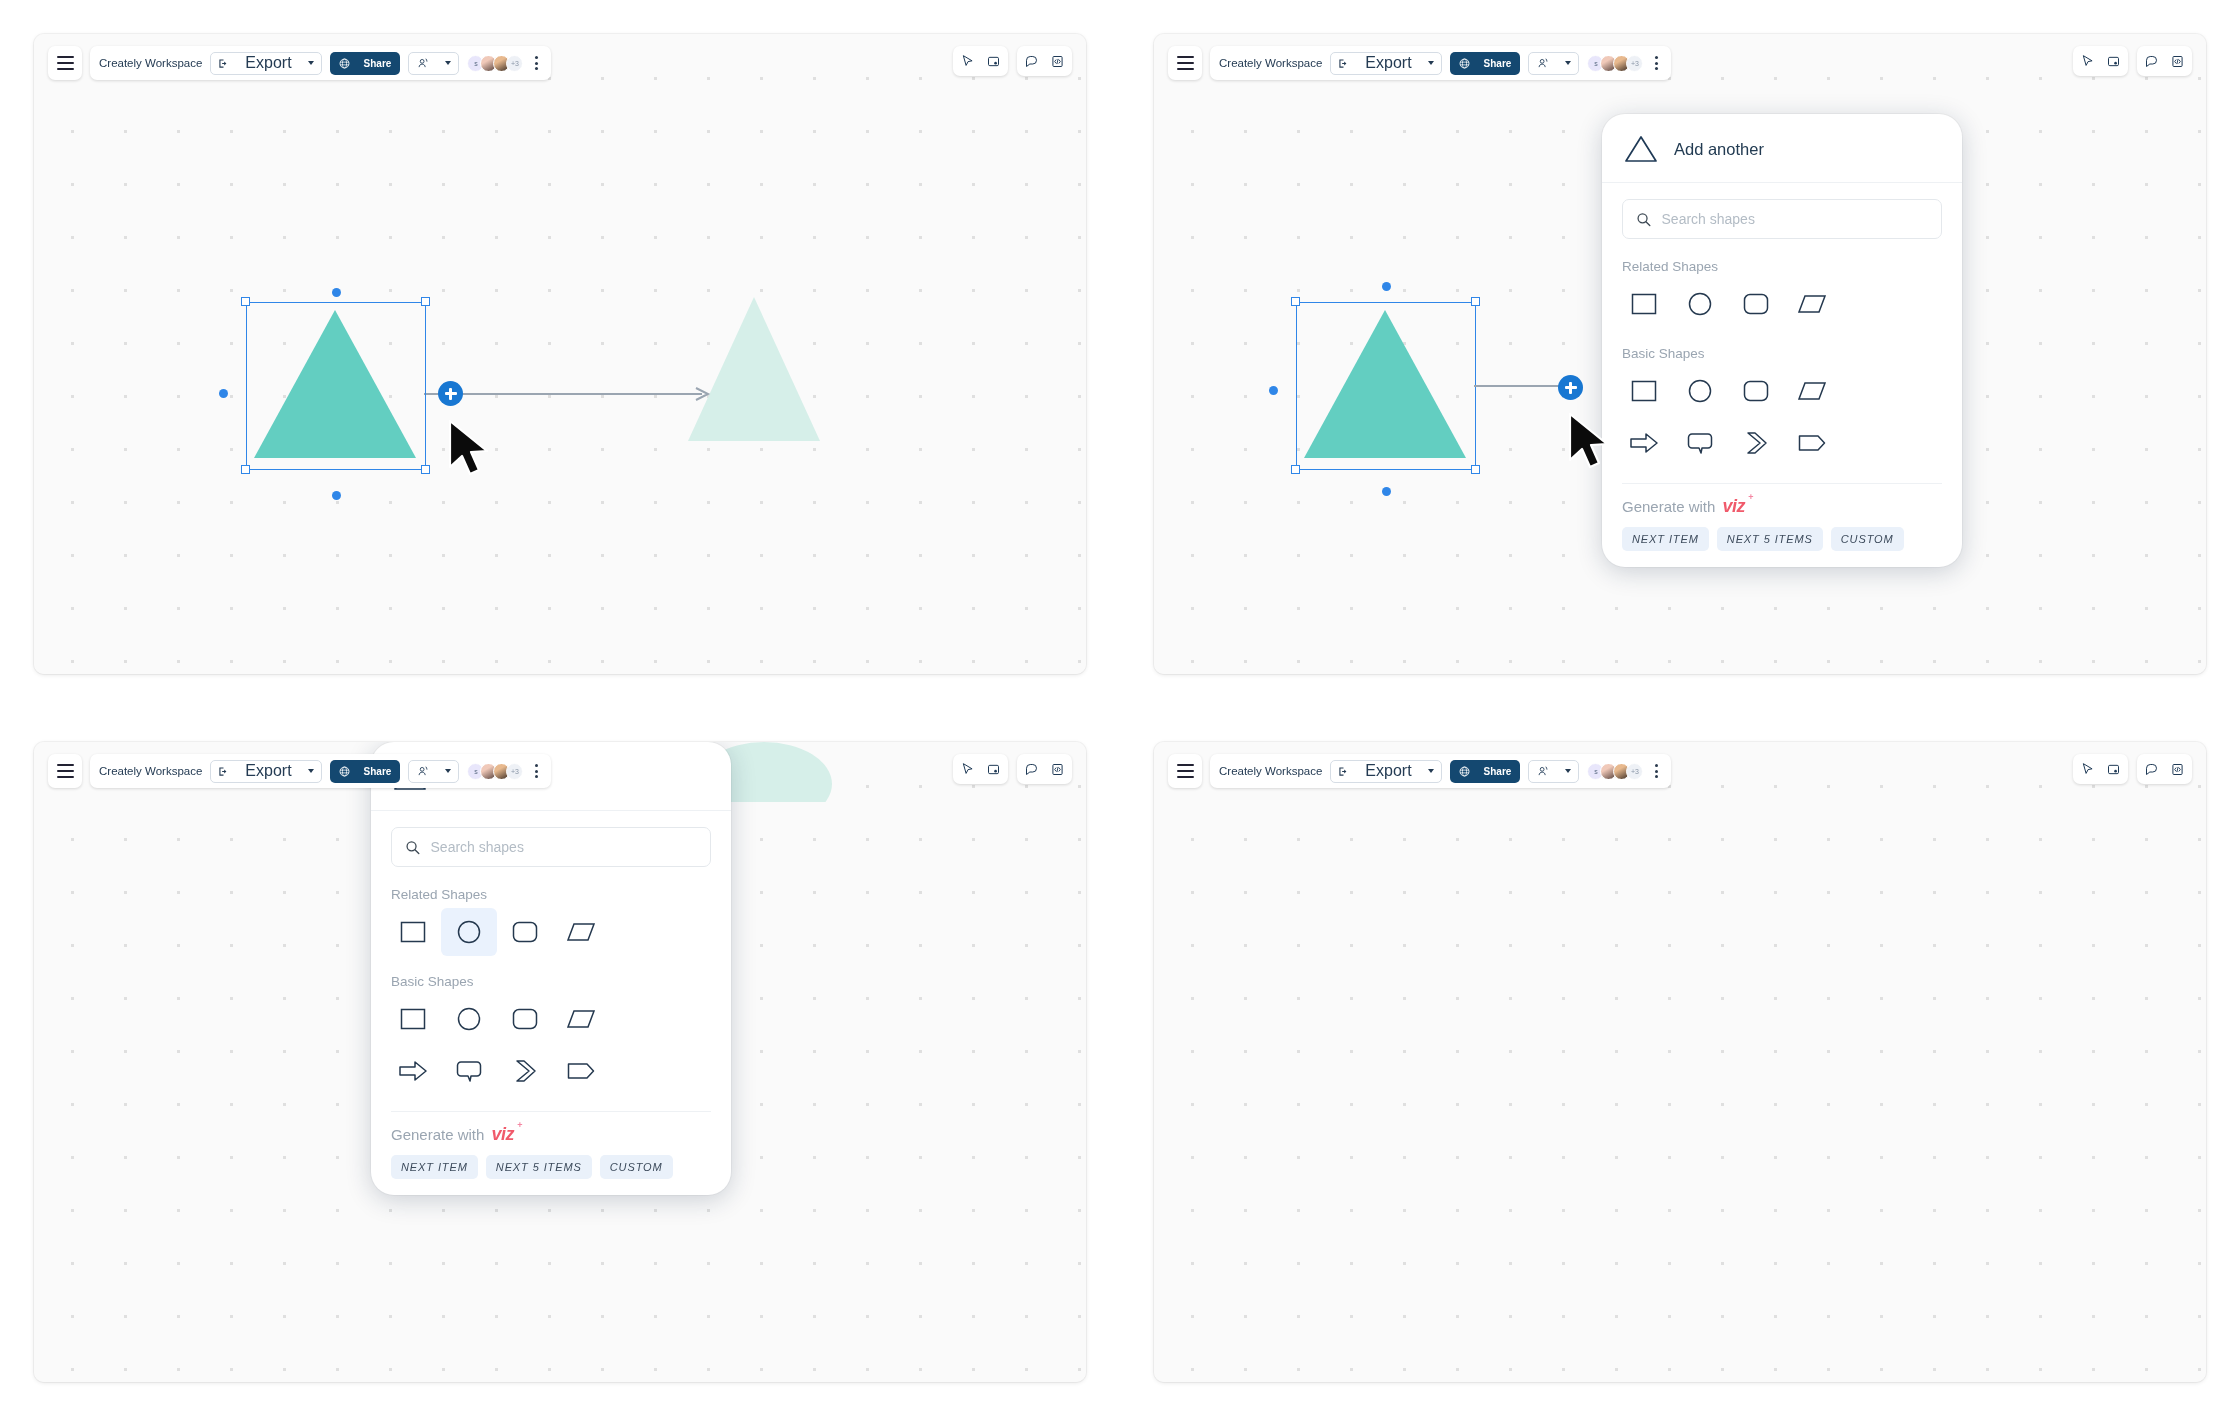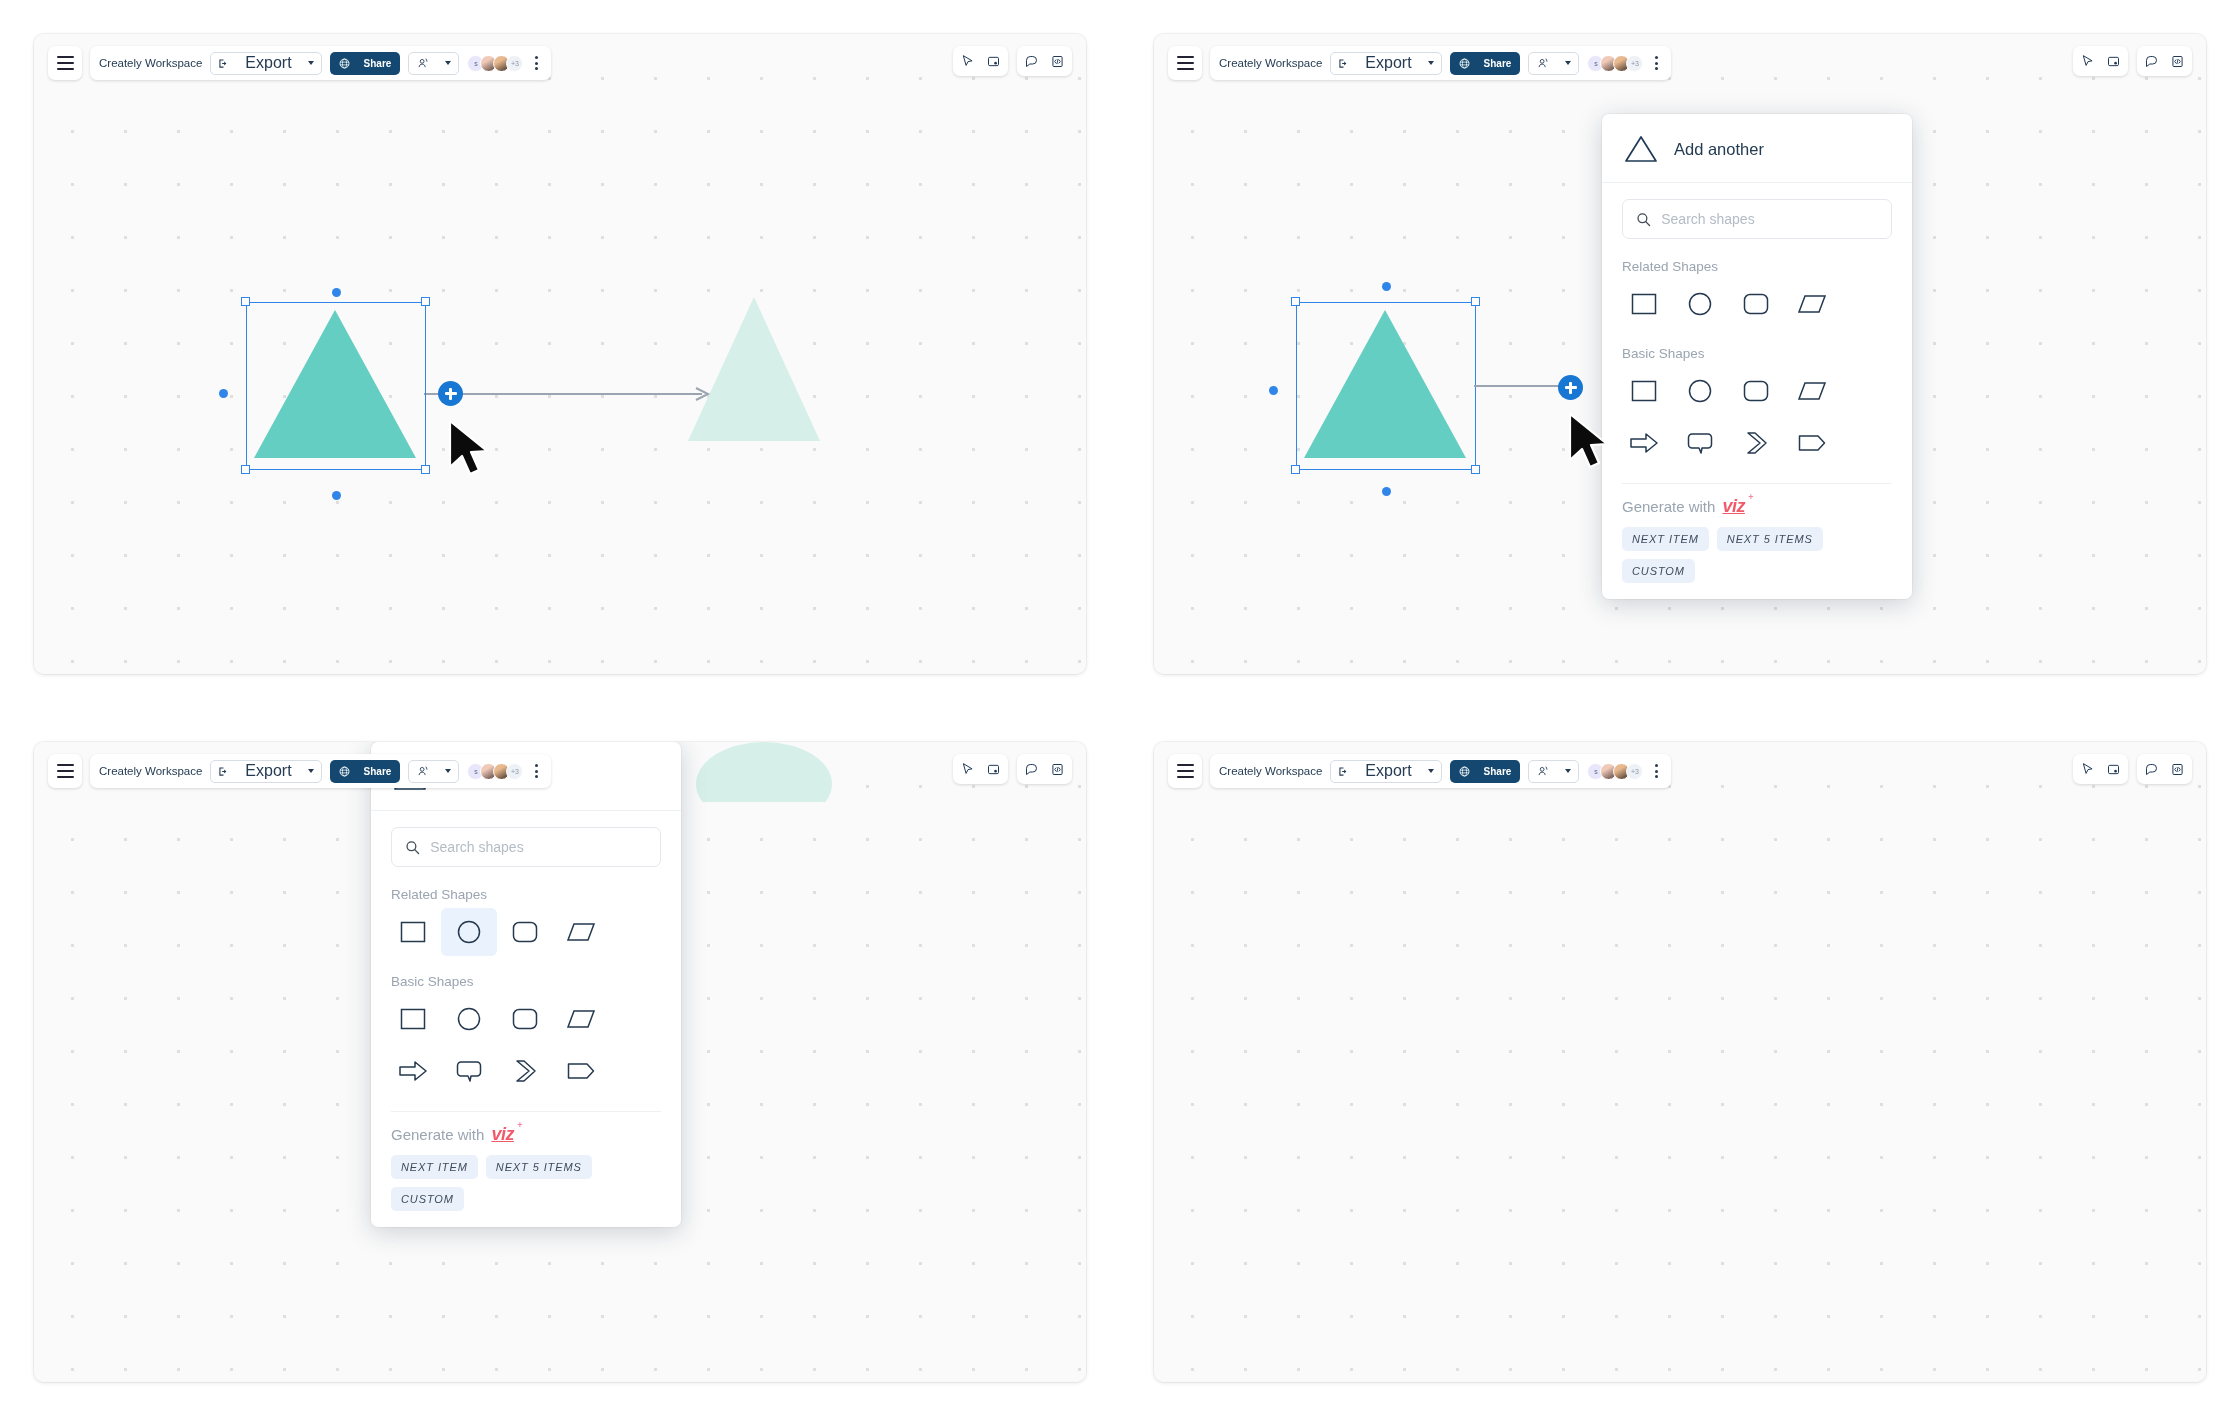--- a/index.html
+++ b/index.html
@@ -109,22 +109,22 @@
     cursor: pointer; z-index: 6;
   }
   .plusbtn:before, .plusbtn:after { content:''; position:absolute; background:#fff; border-radius:1px; }
   .plusbtn:before { width: 12px; height: 2.4px; }
   .plusbtn:after  { width: 2.4px; height: 12px; }
 
   .cursor { position: absolute; z-index: 40; pointer-events: none; }
 
   
   .picker {
-    position: absolute; width: 310px;
-    background: #fff; border-radius: 7px;
+    position: absolute; width: 360px;
+    background: #fff; border-radius: 23px;
     box-shadow: 0 5px 26px rgba(20,40,70,.20), 0 0 0 1px rgba(0,0,0,.035);
     z-index: 25; overflow: hidden;
   }
   .pk-head {
     display:flex; align-items:center; gap: 16px;
     padding: 20px 22px 18px 22px;
     border-bottom: 1px solid #eef1f4;
   }
   .pk-title { font-size: 16.5px; color: #223b52; }
   .pk-search-wrap { padding: 16px 20px 4px 20px; }
@@ -141,21 +141,21 @@
   .pk-sect { font-size: 13.5px; color: #9aa5b1; padding: 16px 20px 4px 20px; }
   .pk-row { display: flex; padding: 2px 14px; }
   .pk-cell {
     width: 56px; height: 48px; display:flex; align-items:center; justify-content:center;
     border-radius: 6px; cursor: pointer;
   }
   .pk-cell.hover { background: #eaf2fd; }
   .pk-divider { height:1px; background:#eef1f4; margin: 14px 20px 0 20px; }
   .gen-row { padding: 12px 20px 2px 20px; display:flex; align-items:center; gap: 7px; }
   .gen-label { font-size: 15px; color: #9aa5b1; }
-  .viz { font-size: 18px; font-weight: 700; color: #f05a6b; letter-spacing: -.5px; position: relative; font-style: italic; text-decoration: underline; }
+  .viz { font-size: 18px; font-weight: 700; color: #f05a6b; letter-spacing: -.5px; position: relative; font-style: italic; }
   .viz sup { font-size: 9px; color:#f487a3; position:absolute; top:-4px; right:-8px; font-style: normal; }
   .chips { display:flex; flex-wrap: wrap; gap: 8px; padding: 8px 20px 16px 20px; font-style: italic; }
   .chip {
     background: #eaf1fa; color: #3d4b5c; font-size: 11px; letter-spacing: .9px;
     padding: 6px 10px; border-radius: 5px; cursor: pointer; white-space: nowrap;
   }
 </style>
 </head>
 <body>
 

